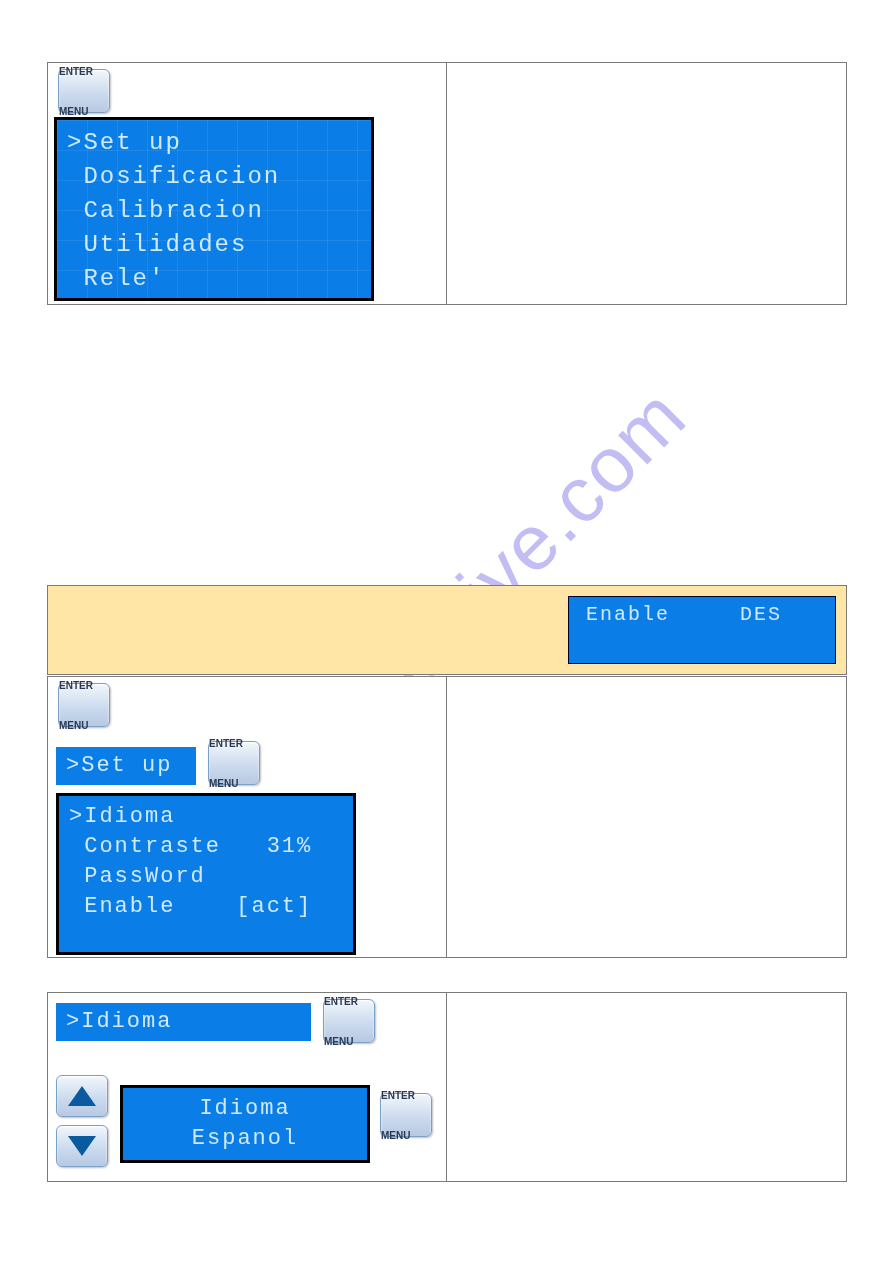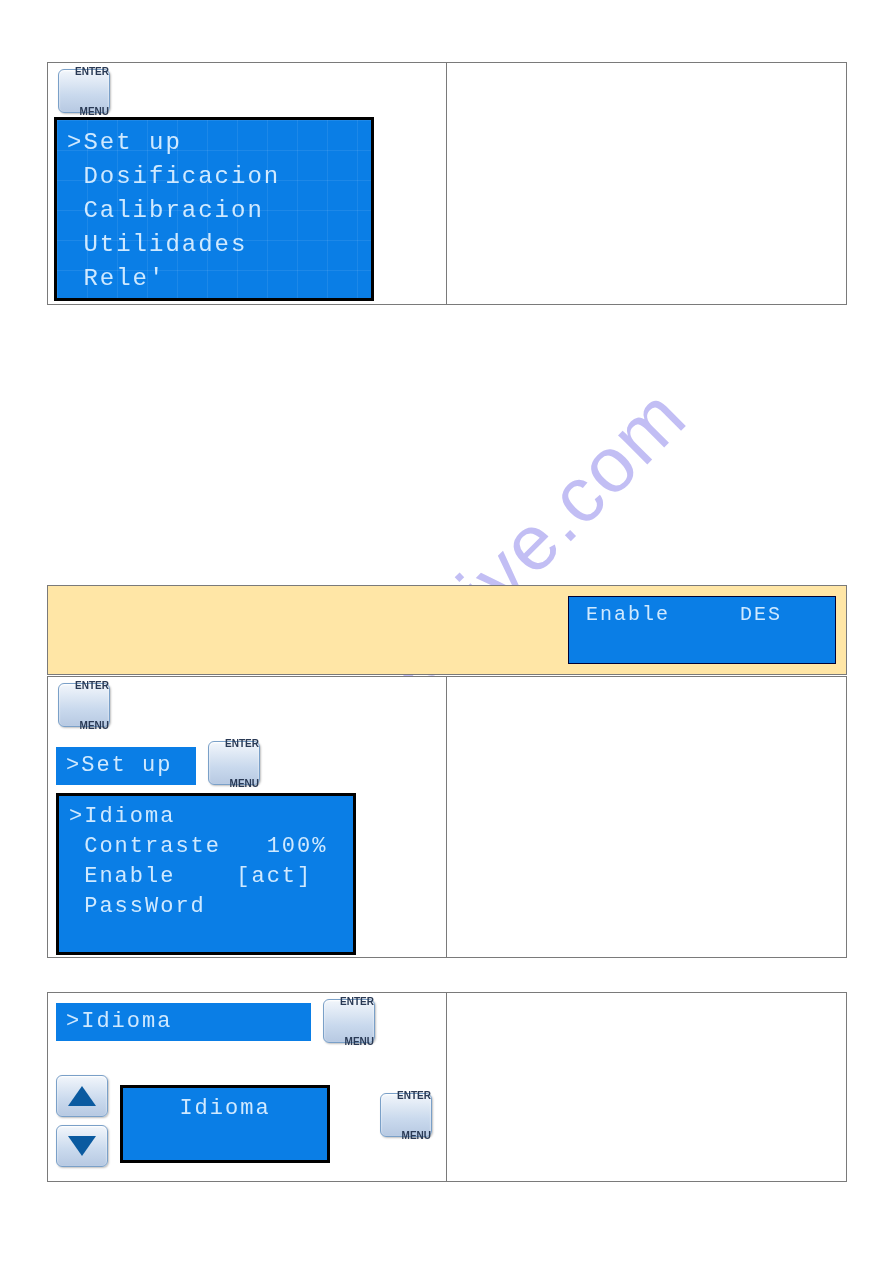--- a/index.html
+++ b/index.html
@@ -36,21 +36,21 @@
     border: 1px solid #7aa0c8;
     border-radius: 6px;
     box-shadow: inset 0 1px 2px #fff, 1px 1px 2px rgba(0,0,0,.25);
     font-size: 10px;
     line-height: 11px;
     color: #2a3a55;
     font-weight: bold;
     display: flex;
     flex-direction: column;
     justify-content: center;
-    align-items: flex-end;
+    align-items: flex-start;
     text-align: center;
     cursor: pointer;
     gap: 29px;
   }
   .enter-btn span { display:block; }
 
   
   .arrow-btn {
     position: absolute;
     width: 52px;
@@ -163,23 +163,23 @@
       </div>
       <div class="lcd noborder lcd-strip" style="left:8px; top:70px; width:140px;">
         <span class="line">&gt;Set up</span>
       </div>
       <div class="enter-btn" style="left:160px; top:64px;">
         <span>ENTER</span>
         <span>MENU</span>
       </div>
       <div class="lcd lcd-mid" style="left:8px; top:116px; width:300px; height:162px;">
         <div class="line">&gt;Idioma</div>
-        <div class="line"> Contraste   100%</div>
+        <div class="line"> Contraste   31%</div>
+        <div class="line"> PassWord</div>
         <div class="line"> Enable    [act]</div>
-        <div class="line"> PassWord</div>
       </div>
     </div>
     <div class="col" style="width:400px; height:100%;"></div>
   </div>
 
   <div class="row" style="left:47px; top:992px; width:800px; height:190px;">
     <div class="col col-left" style="width:400px; height:100%; position:relative;">
       <div class="lcd noborder lcd-strip" style="left:8px; top:10px; width:255px;">
         <span class="line">&gt;Idioma</span>
       </div>
@@ -188,22 +188,23 @@
         <span>MENU</span>
       </div>
 
       <div class="arrow-btn" style="left:8px; top:82px;">
         <div class="tri-up"></div>
       </div>
       <div class="arrow-btn" style="left:8px; top:132px;">
         <div class="tri-down"></div>
       </div>
 
-      <div class="lcd lcd-mid" style="left:72px; top:92px; width:210px; height:78px; text-align:center;">
+      <div class="lcd lcd-mid" style="left:72px; top:92px; width:250px; height:78px; text-align:center;">
         <div class="line" style="text-align:center;">Idioma</div>
+        <div class="line" style="text-align:center;">Espanol</div>
       </div>
 
       <div class="enter-btn" style="left:332px; top:100px;">
         <span>ENTER</span>
         <span>MENU</span>
       </div>
     </div>
     <div class="col" style="width:400px; height:100%;"></div>
   </div>
 

